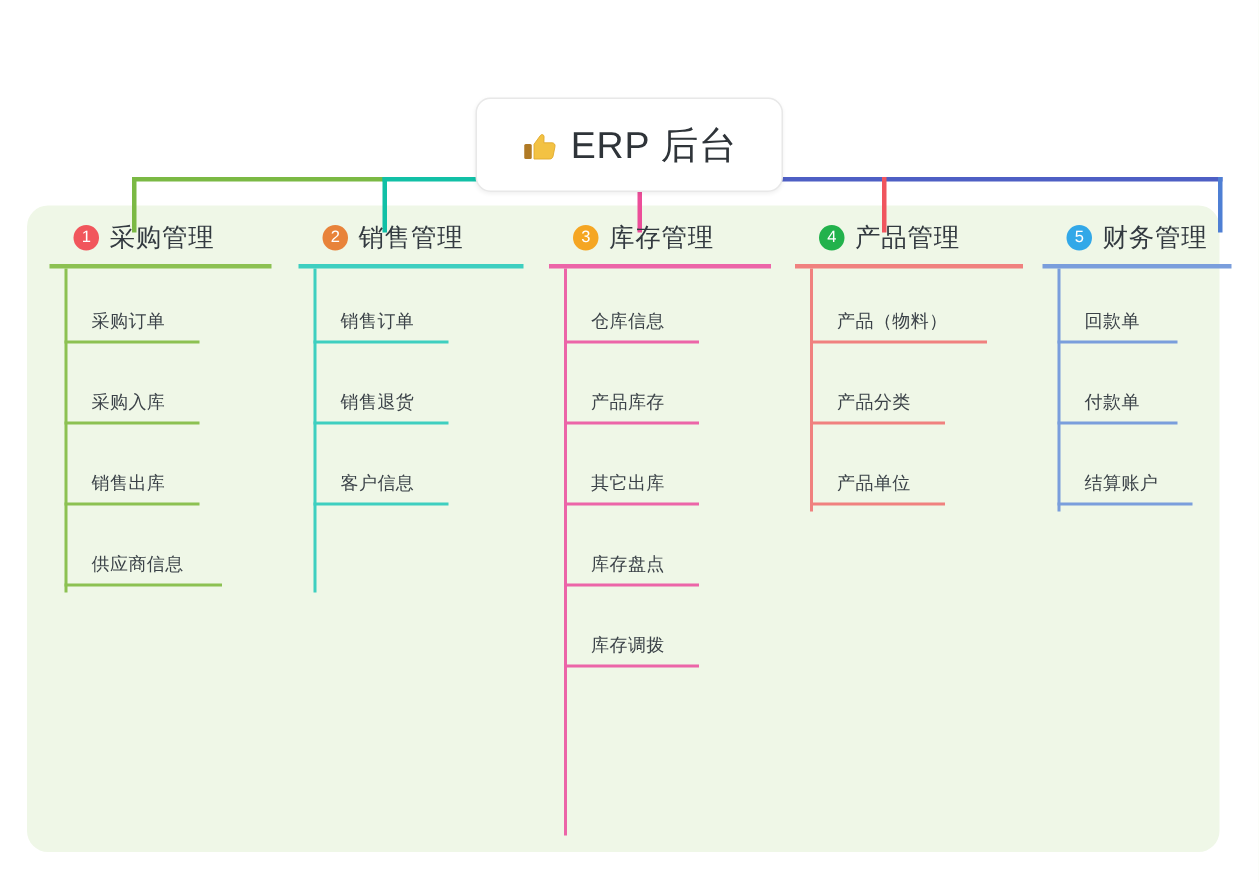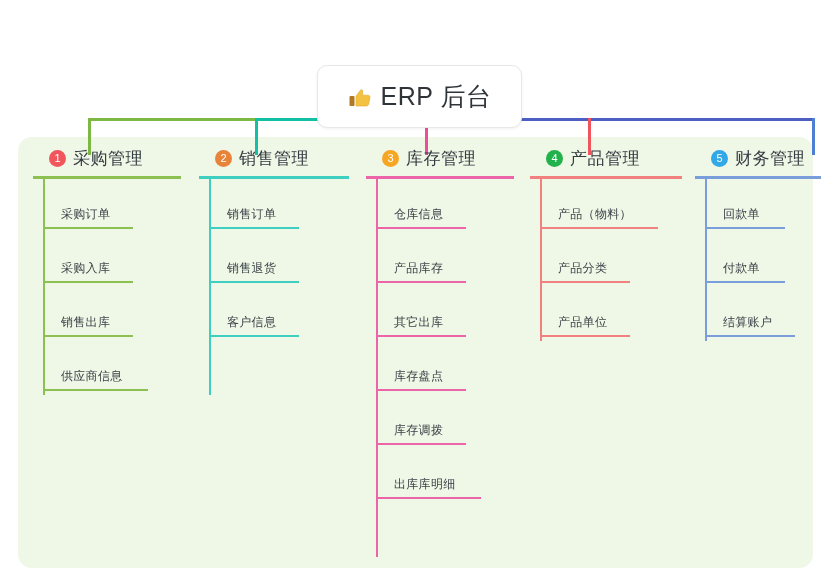--- a/index.html
+++ b/index.html
@@ -239,24 +239,20 @@
             <div class="leaf-rule" style="background: rgb(236, 101, 168); width: 90px;"></div>
           </div>
           <div class="leaf">
             <span class="leaf-text">库存盘点</span>
             <div class="leaf-rule" style="background: rgb(236, 101, 168); width: 90px;"></div>
           </div>
           <div class="leaf">
             <span class="leaf-text">库存调拨</span>
             <div class="leaf-rule" style="background: rgb(236, 101, 168); width: 90px;"></div>
           </div>
-          <div class="leaf">
-            <span class="leaf-text">出库库明细</span>
-            <div class="leaf-rule" style="background: rgb(236, 101, 168); width: 105px;"></div>
-          </div>
         </div>
       </div>
       <div class="column" style="left: 530px; width: 152px;">
         <div class="col-head">
           <span class="badge" style="background: rgb(34, 178, 76);">4</span>
           <span class="col-title">产品管理</span>
         </div>
         <div class="col-underline" style="background: rgb(240, 129, 127); width: 152px;"></div>
         <div class="col-body">
           <div class="spine" style="background: rgb(240, 129, 127); height: 162px;"></div>

